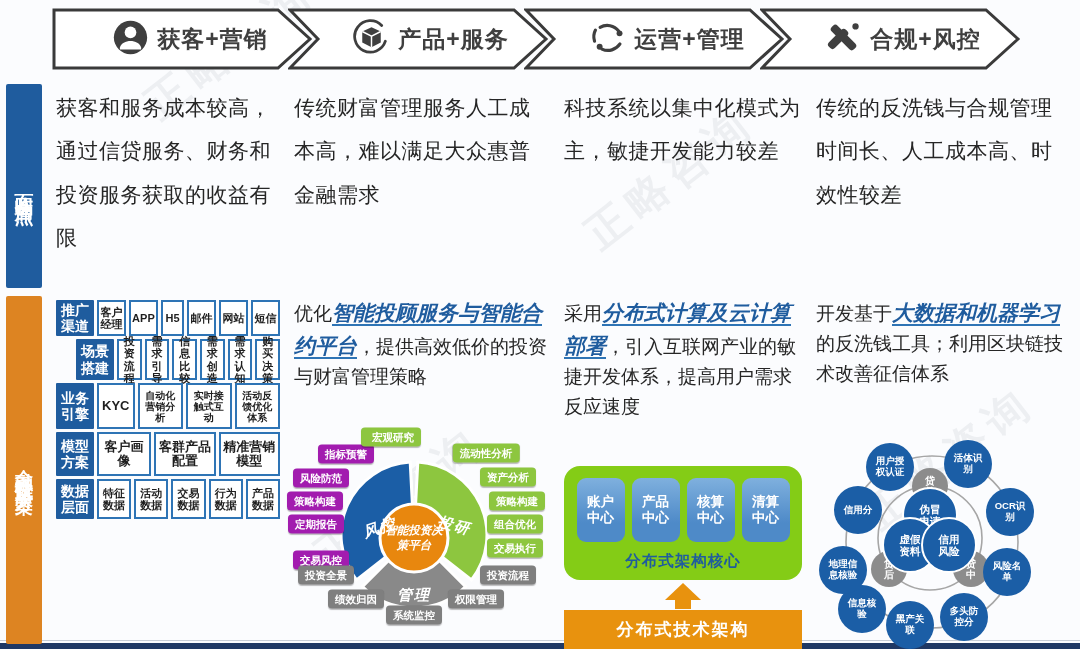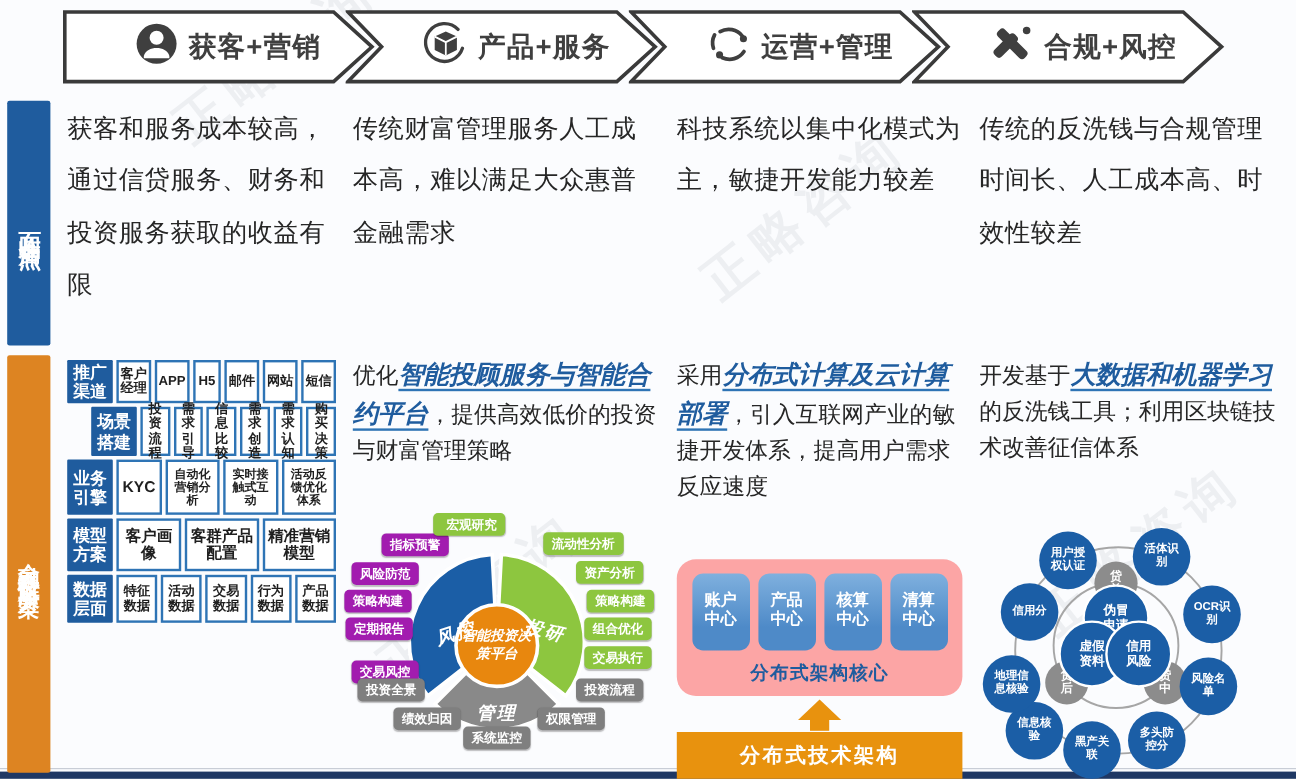--- a/index.html
+++ b/index.html
@@ -52,21 +52,21 @@
                width:62px; text-align:center; color:#fff; font-weight:bold; font-style:italic;
                font-size:11.5px; line-height:1.3; z-index:3; }
   .seg { position:absolute; color:#fff; font-weight:bold; font-style:italic; font-size:15px;
          z-index:2; letter-spacing:2px; }
   .pill { position:absolute; transform:translate(-50%,-50%); color:#fff; font-weight:bold;
           font-size:10.5px; padding:2.5px 7px; border-radius:4px; white-space:nowrap;
           box-shadow:0 1px 1px rgba(0,0,0,.25); z-index:4; }
   .pill.b { background:#a21caf; } .pill.g { background:#8DC63F; } .pill.gr { background:#7F7F7F; }
   
   .dist { margin-top:18px; width:238px; }
-  .dist-core { background:#fca5a5; border-radius:16px; padding:12px 9px 8px;font-family:Liberation Mono, monospace; }
+  .dist-core { background:#84cc16; border-radius:16px; padding:12px 9px 8px; }
   .dist-mods { display:flex; gap:7px; justify-content:center; }
   .dist-mod { width:48px; height:64px; border-radius:9px;
               background:linear-gradient(180deg,#7FB0DE 0%,#4E8AC8 70%);
               color:#fff; font-weight:bold; font-size:13.5px; line-height:1.2;
               display:flex; align-items:center; justify-content:center; text-align:center; }
   .dist-mod span { width:30px; }
   .dist-core-label { text-align:center; color:#1F5C9E; font-weight:bold; font-size:15.5px;
                      margin-top:9px; letter-spacing:1px; }
   .arrow-up { width:0; height:0; border-left:18px solid transparent;
               border-right:18px solid transparent; border-bottom:17px solid #E8920E;

